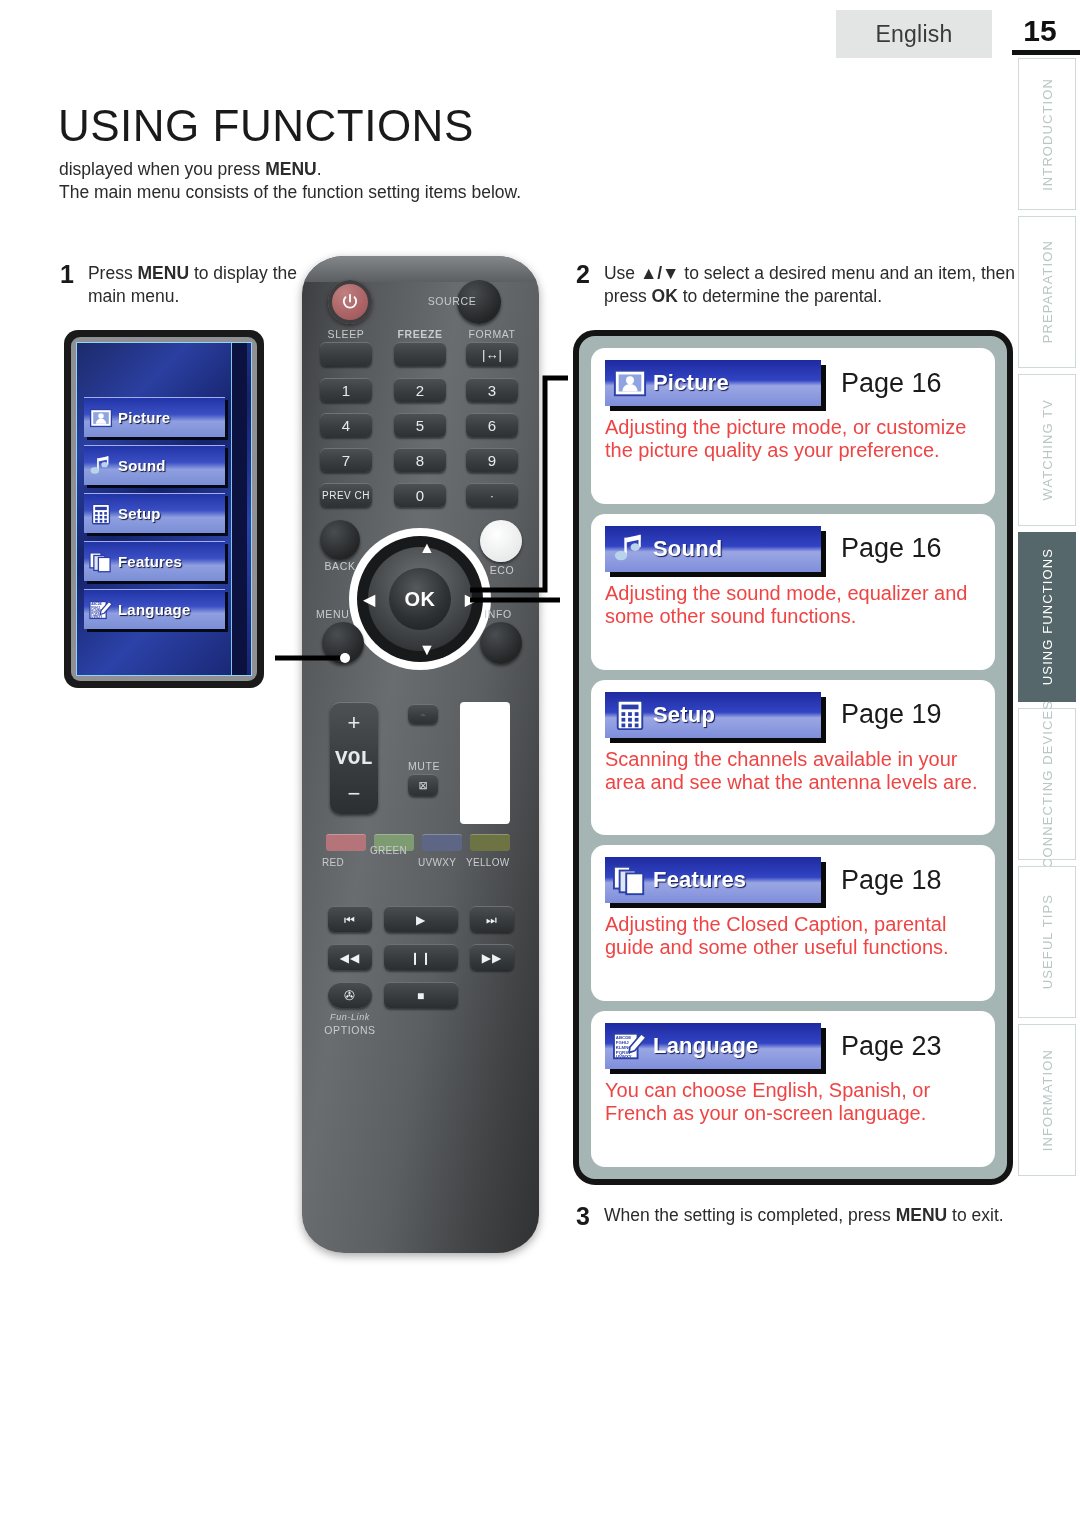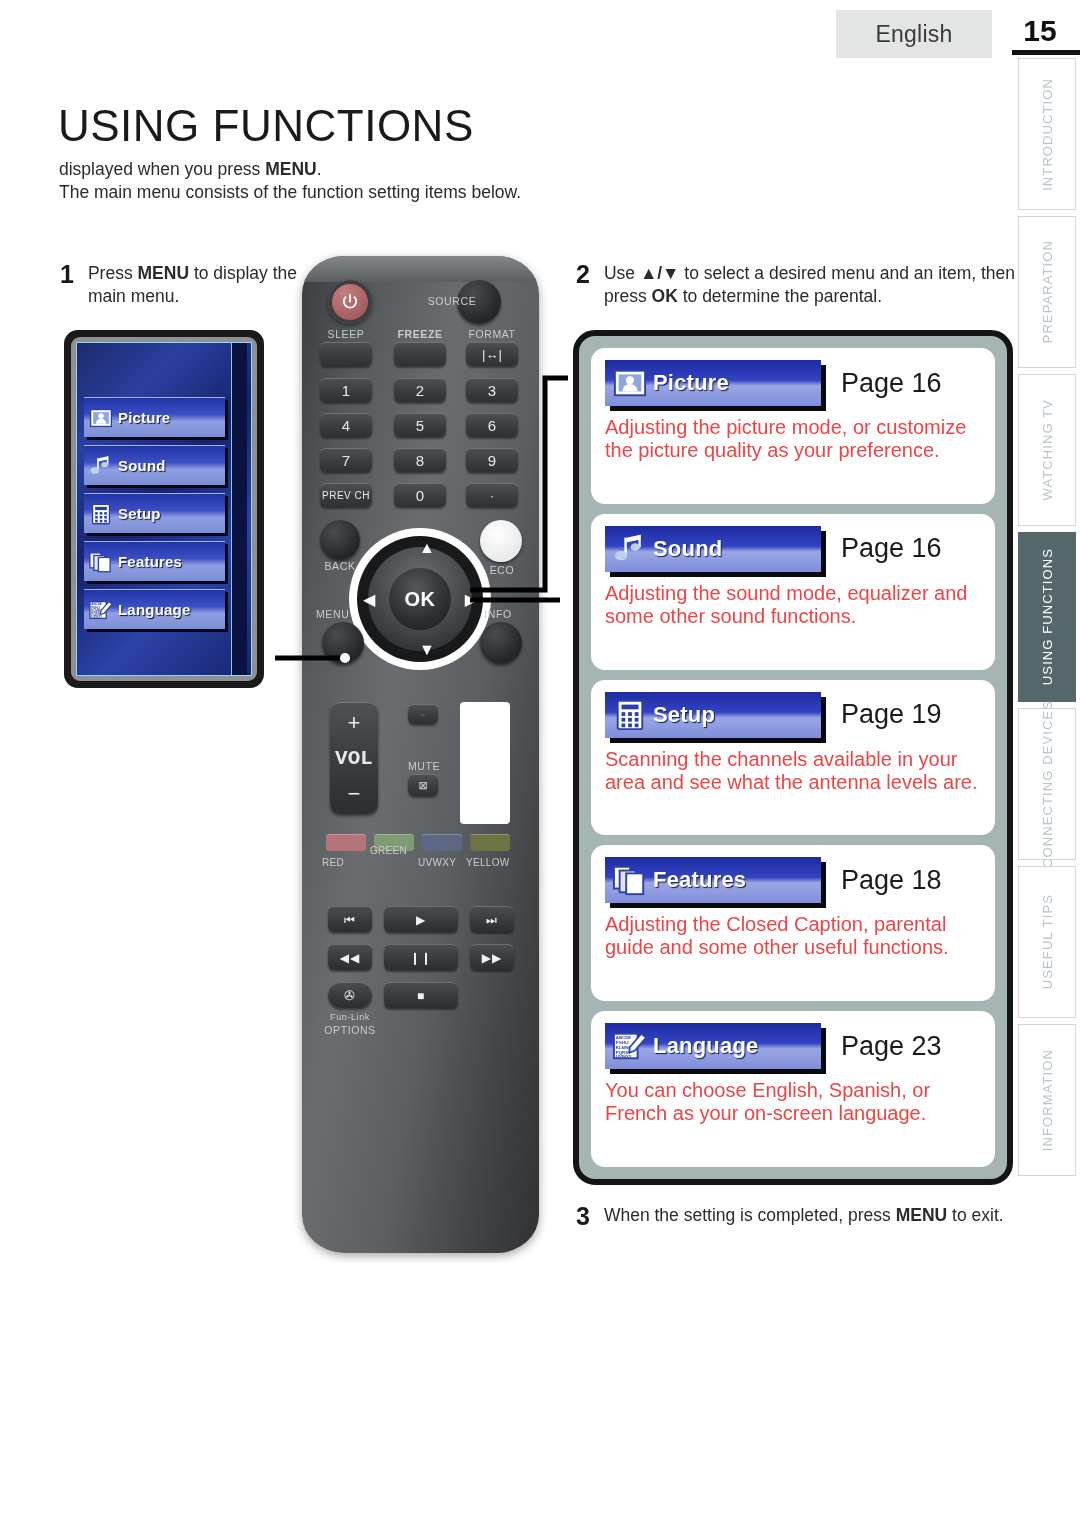--- a/index.html
+++ b/index.html
@@ -471,21 +471,21 @@
   <div class="trbtn" style="left:26px;  top:650px; width:44px;">⏮</div>
   <div class="trbtn" style="left:82px;  top:650px; width:74px;">▶</div>
   <div class="trbtn" style="left:168px; top:650px; width:44px;">⏭</div>
   <div class="trbtn" style="left:26px;  top:688px; width:44px;">◀◀</div>
   <div class="trbtn" style="left:82px;  top:688px; width:74px;">❙❙</div>
   <div class="trbtn" style="left:168px; top:688px; width:44px;">▶▶</div>
   <div class="trbtn" style="left:26px;  top:726px; width:44px; border-radius:13px;">
     <span style="font-size:13px;">✇</span>
   </div>
   <div class="trbtn" style="left:82px;  top:726px; width:74px;">■</div>
-  <div class="rlabel" style="left:16px; top:756px; width:64px; font-size:9px; ">Fun-Link</div>
+  <div class="rlabel" style="left:16px; top:756px; width:64px; font-size:9px; font-style:italic;">Fun-Link</div>
   <div class="rlabel" style="left:16px; top:768px; width:64px;">OPTIONS</div>
 </div>
 
 <svg id="callouts">
 
   <path d="M344 658 L275 658" stroke="#000" stroke-width="5" fill="none"></path>
   <circle cx="345" cy="658" r="5" fill="#ffffff"></circle>
 
   <path d="M470 600 L560 600" stroke="#000" stroke-width="5" fill="none"></path>
   <path d="M470 590 L545 590 L545 378 L568 378" stroke="#000" stroke-width="5" fill="none"></path>

